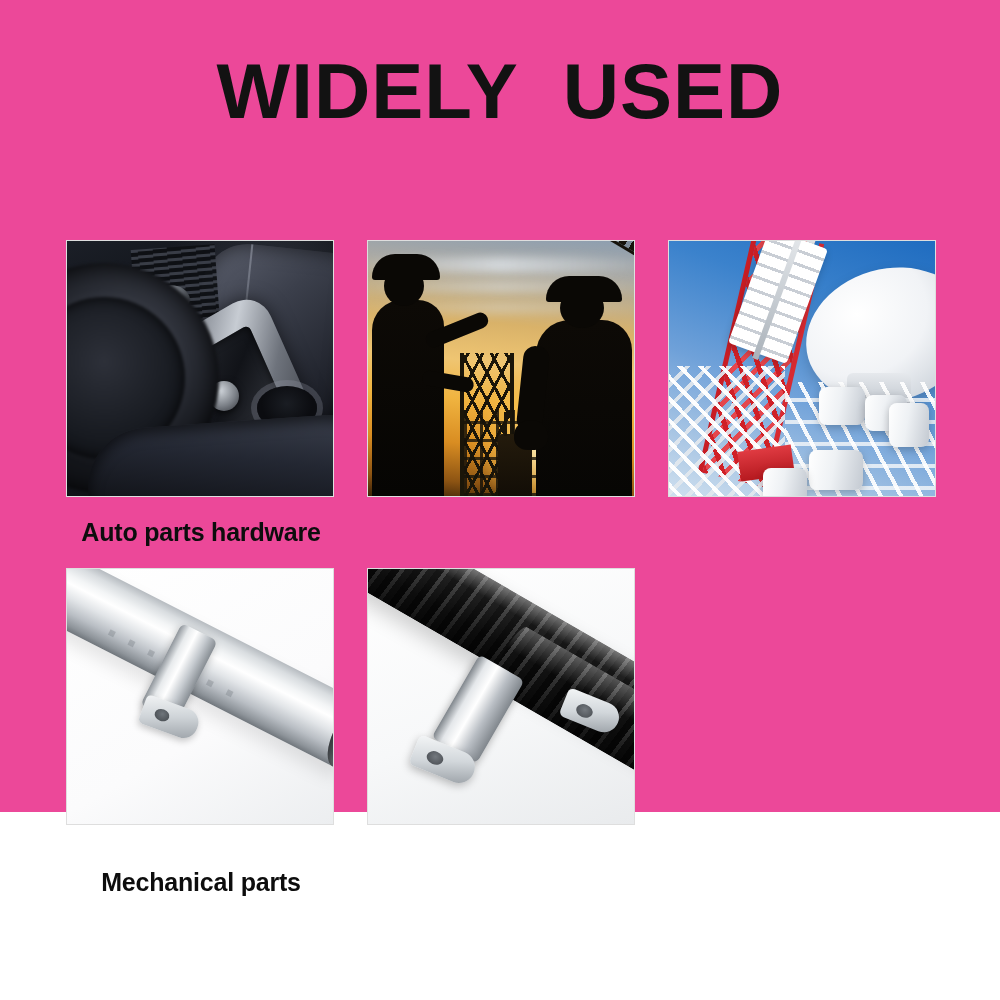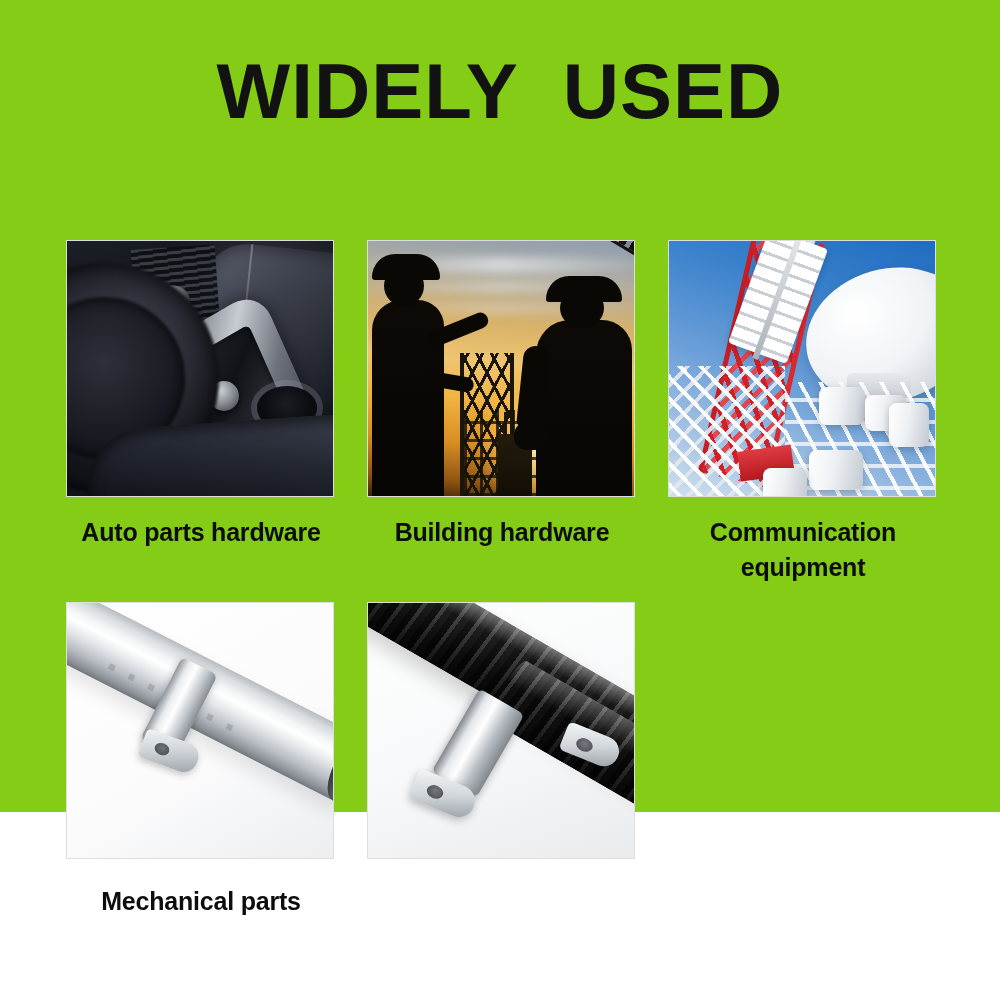--- a/index.html
+++ b/index.html
@@ -11,21 +11,21 @@
     width: 1000px;
     height: 1000px;
     background: #ffffff;
     font-family: "Liberation Sans", sans-serif;
     overflow: hidden;
   }
   .page {
     position: relative;
     width: 1000px;
     height: 812px;
-    background: #84cc16;
+    background: #ec4899;
   }
 
   
   .title {
     position: absolute;
     top: 52px;
     left: 0;
     width: 1000px;
     text-align: center;
     font-size: 78px;
@@ -60,21 +60,21 @@
   }
   .caption {
     margin-top: 18px;
     text-align: center;
     font-size: 25px;
     font-weight: bold;
     color: #0d0d0d;
     line-height: 1.38;
     letter-spacing: -0.2px;
   }
-  .cell.row2 .caption { margin-top: 25px; }
+  .cell.row2 .caption { margin-top: 40px; }
 
   
   .ph-car {
     width: 100%; height: 100%;
     background:
       radial-gradient(ellipse 60% 46% at 78% 14%, rgba(70,74,86,.55), rgba(0,0,0,0) 70%),
       radial-gradient(ellipse 50% 40% at 86% 58%, rgba(96,100,112,.50), rgba(0,0,0,0) 72%),
       linear-gradient(160deg, #1b1f27 0%, #0d0f14 38%, #14161c 62%, #07080b 100%);
   }
   .ph-car .wheel {
@@ -502,43 +502,40 @@
             <div class="arm2"></div>
           </div>
           <div class="worker w-right">
             <div class="head"></div>
             <div class="hat"></div>
             <div class="arm"></div>
             <div class="glove"></div>
           </div>
         </div>
       </div>
-      <div class="caption">Building hardware</div>
     </div>
 
     <div class="cell row1">
       <div class="thumb">
         <div class="ph-comm">
           <div class="dish"></div>
           <div class="dish-base"></div>
           <div class="redtower"></div>
           <div class="mast"></div>
           <div class="panelstack"></div>
           <div class="latticeL"></div>
           <div class="latticeR"></div>
           <div class="redbase"></div>
           <div class="can can1"></div>
           <div class="can can2"></div>
           <div class="can can3"></div>
           <div class="can can4"></div>
           <div class="can can5"></div>
         </div>
       </div>
-      <div class="caption" style="white-space: pre-line;">Communication
-equipment</div>
     </div>
 
     <div class="cell row2">
       <div class="thumb">
         <div class="ph-pipe">
           <div class="tube"></div>
           <div class="speck"></div>
           <div class="clamp"></div>
           <div class="clamp-foot"></div>
         </div>

